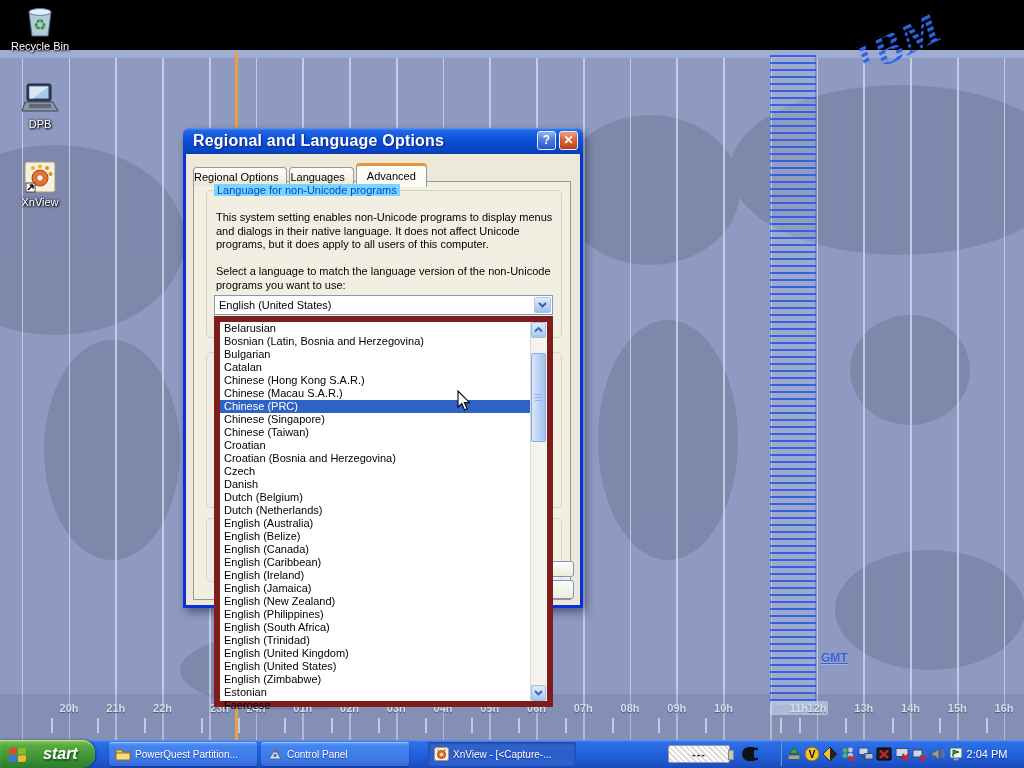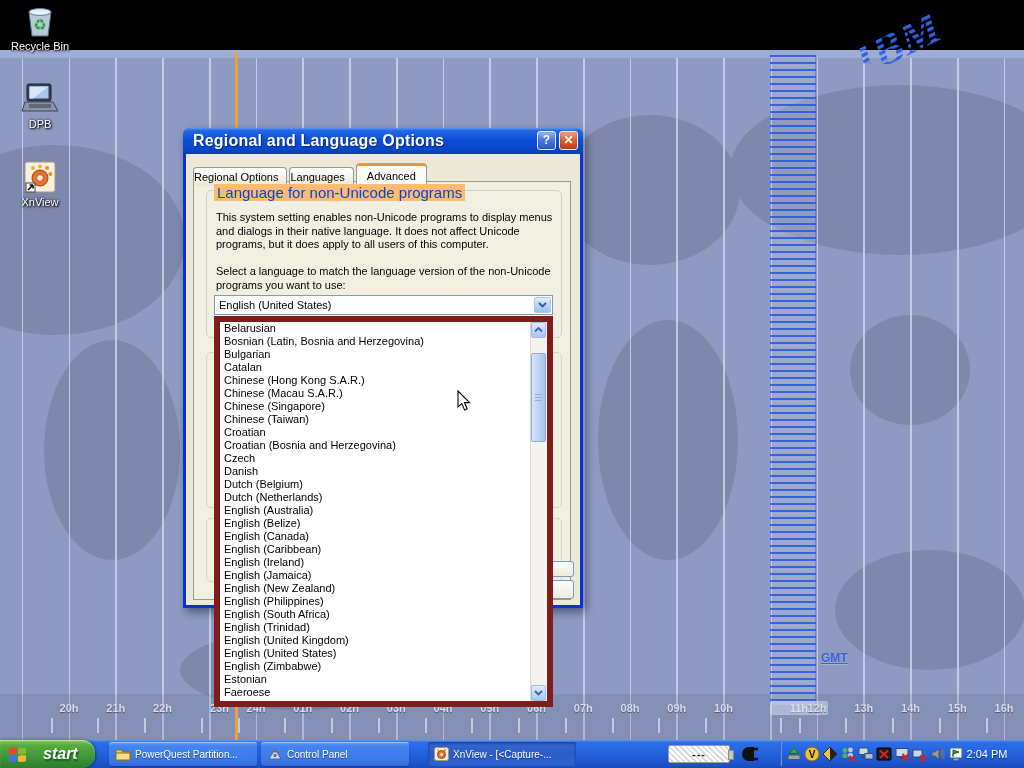--- a/index.html
+++ b/index.html
@@ -55,21 +55,21 @@
          margin-right:2px; }
   .tab.active { background:#FCFBF6; border-top:3px solid #E9953C; padding:4px 10px 5px 10px; margin-bottom:-1px;
                 position:relative; }
   .panel { position:absolute; left:7px; top:27px; width:378px; height:419px; background:#F1EFE2;
            border:1px solid #919B9C; }
 
   .grp { position:absolute; border:1px solid #D5D2BC; border-radius:5px; }
   .grp1 { left:20px; top:36px; width:356px; height:148px; }
   .grpfrag2 { left:20px; top:198px; width:356px; height:156px; border-color:#D8D5C0; }
   .grpfrag3 { left:20px; top:364px; width:356px; height:64px; border-color:#D8D5C0; }
-  .grptitle { position:absolute; left:28px; top:30px; font-size:15px; color:#0046D5; background:#fdba74;
+  .grptitle { position:absolute; left:28px; top:30px; font-size:11px; color:#0046D5; background:#7dd3fc;
               padding:0 3px; z-index:2; }
   .para { position:absolute; font-size:11px; line-height:13.5px; color:#000; }
   .p1 { left:30px; top:57px; width:338px; }
   .p2 { left:30px; top:111px; width:346px; }
 
   .combo { position:absolute; left:28px; top:141px; width:339px; height:20px; background:#fff;
            border:1px solid #7F9DB9; font-size:11px; }
   .combotext { position:absolute; left:4px; top:0; line-height:18px; color:#000; }
   .combobtn { position:absolute; right:1px; top:1px; width:17px; height:16px; border-radius:2px;
               background:linear-gradient(180deg,#E0EEFE 0%,#BBD6F8 50%,#9AC0F0 100%);
@@ -265,20 +265,21 @@
         <polyline points="1,1 4.5,4.5 8,1" fill="none" stroke="#3A5FBF" stroke-width="1.8"></polyline>
       </svg>
     </div>
   </div>
 <div class="li">Belarusian</div>
     <div class="li">Bosnian (Latin, Bosnia and Herzegovina)</div>
     <div class="li">Bulgarian</div>
     <div class="li">Catalan</div>
     <div class="li">Chinese (Hong Kong S.A.R.)</div>
     <div class="li">Chinese (Macau S.A.R.)</div>
+    <div class="li sel">Chinese (PRC)</div>
     <div class="li">Chinese (Singapore)</div>
     <div class="li">Chinese (Taiwan)</div>
     <div class="li">Croatian</div>
     <div class="li">Croatian (Bosnia and Herzegovina)</div>
     <div class="li">Czech</div>
     <div class="li">Danish</div>
     <div class="li">Dutch (Belgium)</div>
     <div class="li">Dutch (Netherlands)</div>
     <div class="li">English (Australia)</div>
     <div class="li">English (Belize)</div>

